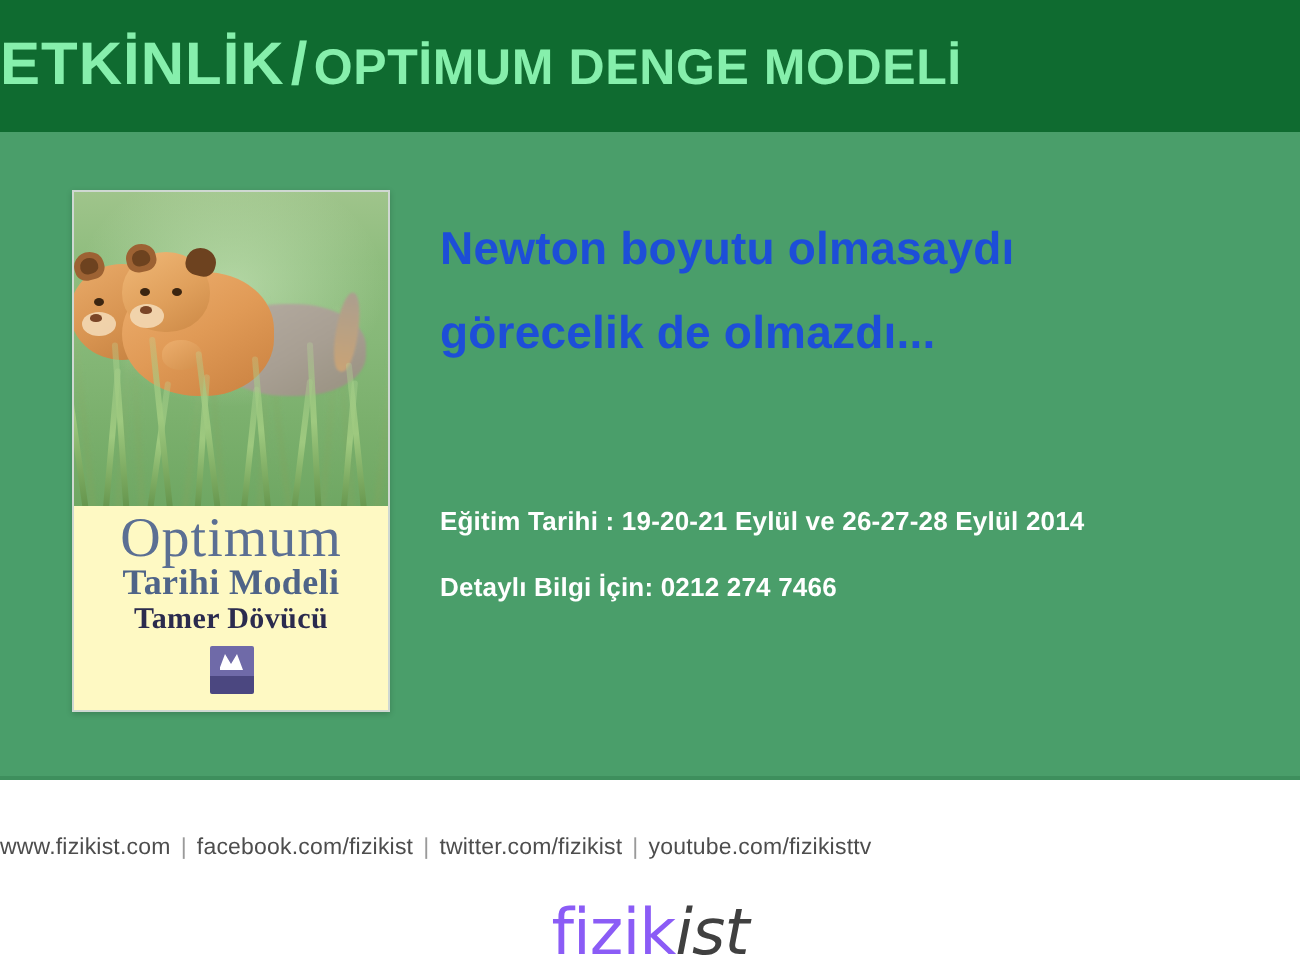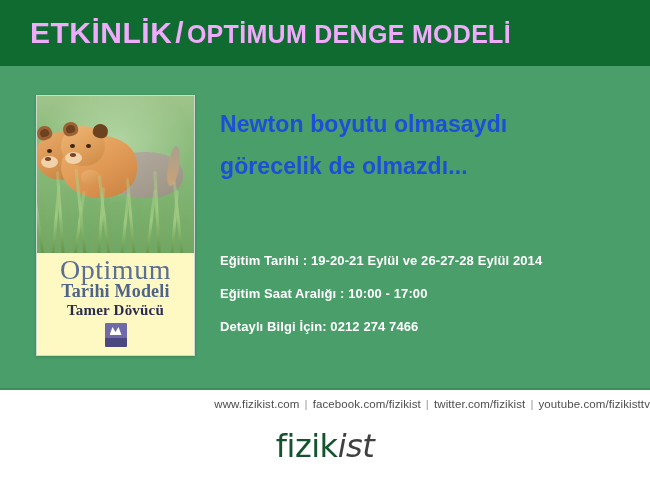--- a/index.html
+++ b/index.html
@@ -23,22 +23,21 @@
     position: absolute;
     left: 0;
     top: 0;
     width: 650px;
     height: 66px;
     background: #0f6b30;
     display: flex;
     align-items: center;
   }
   .header-text {
-    padding-left: 30px;
-    color: #f0abfc;
+    color: #86efac;
     white-space: nowrap;
     letter-spacing: 0.2px;
     text-align: right;
   }
   .header-strong {
     font-size: 30px;
     font-weight: bold;
     letter-spacing: 0.5px;
   }
   .header-slash {
@@ -299,38 +298,38 @@
   
   .footer {
     position: absolute;
     left: 0;
     top: 390px;
     width: 650px;
     height: 97px;
     background: #ffffff;
   }
   .footer-links {
-    text-align: right;
-    padding-top: 8px;
+    text-align: left;
+    padding-top: 28px;
     color: #4d4d4d;
     font-size: 11.5px;
     letter-spacing: 0.1px;
   }
   .footer-links .sep {
     color: #9a9a9a;
     padding: 0 5px;
   }
   .logo-wrap {
     text-align: center;
     margin-top: 17px;
     font-family: "DejaVu Sans", sans-serif;
     font-size: 32px;
     letter-spacing: -0.5px;
   }
-  .logo-green { color: #14532d; font-weight: normal; }
+  .logo-green { color: #8b5cf6; font-weight: normal; }
   .logo-gray  { color: #404040; font-weight: normal; font-style: italic; }
 </style>
 </head>
 <body>
 
 <div class="poster">
 
   <div class="header">
     <div class="header-text">
       <span class="header-strong">ETKİNLİK</span><span class="header-slash">/</span><span class="header-light">OPTİMUM DENGE MODELİ</span>
@@ -399,21 +398,20 @@
     </div>
   </div>
 
   <div class="headline">
     <div>Newton boyutu olmasaydı</div>
     <div>görecelik de olmazdı...</div>
   </div>
 
   <div class="details">
     <div class="detail-line">Eğitim Tarihi : 19-20-21 Eylül ve 26-27-28 Eylül 2014</div>
-    <div class="detail-line">Eğitim Saat Aralığı : 10:00 - 17:00</div>
     <div class="detail-line">Detaylı Bilgi İçin: 0212 274 7466</div>
   </div>
 
   <div class="footer">
     <div class="footer-links">
       <span>www.fizikist.com</span><span class="sep">|</span><span>facebook.com/fizikist</span><span class="sep">|</span><span>twitter.com/fizikist</span><span class="sep">|</span><span>youtube.com/fizikisttv</span>
     </div>
     <div class="logo-wrap">
       <span class="logo-green">fizik</span><span class="logo-gray">ist</span>
     </div>

